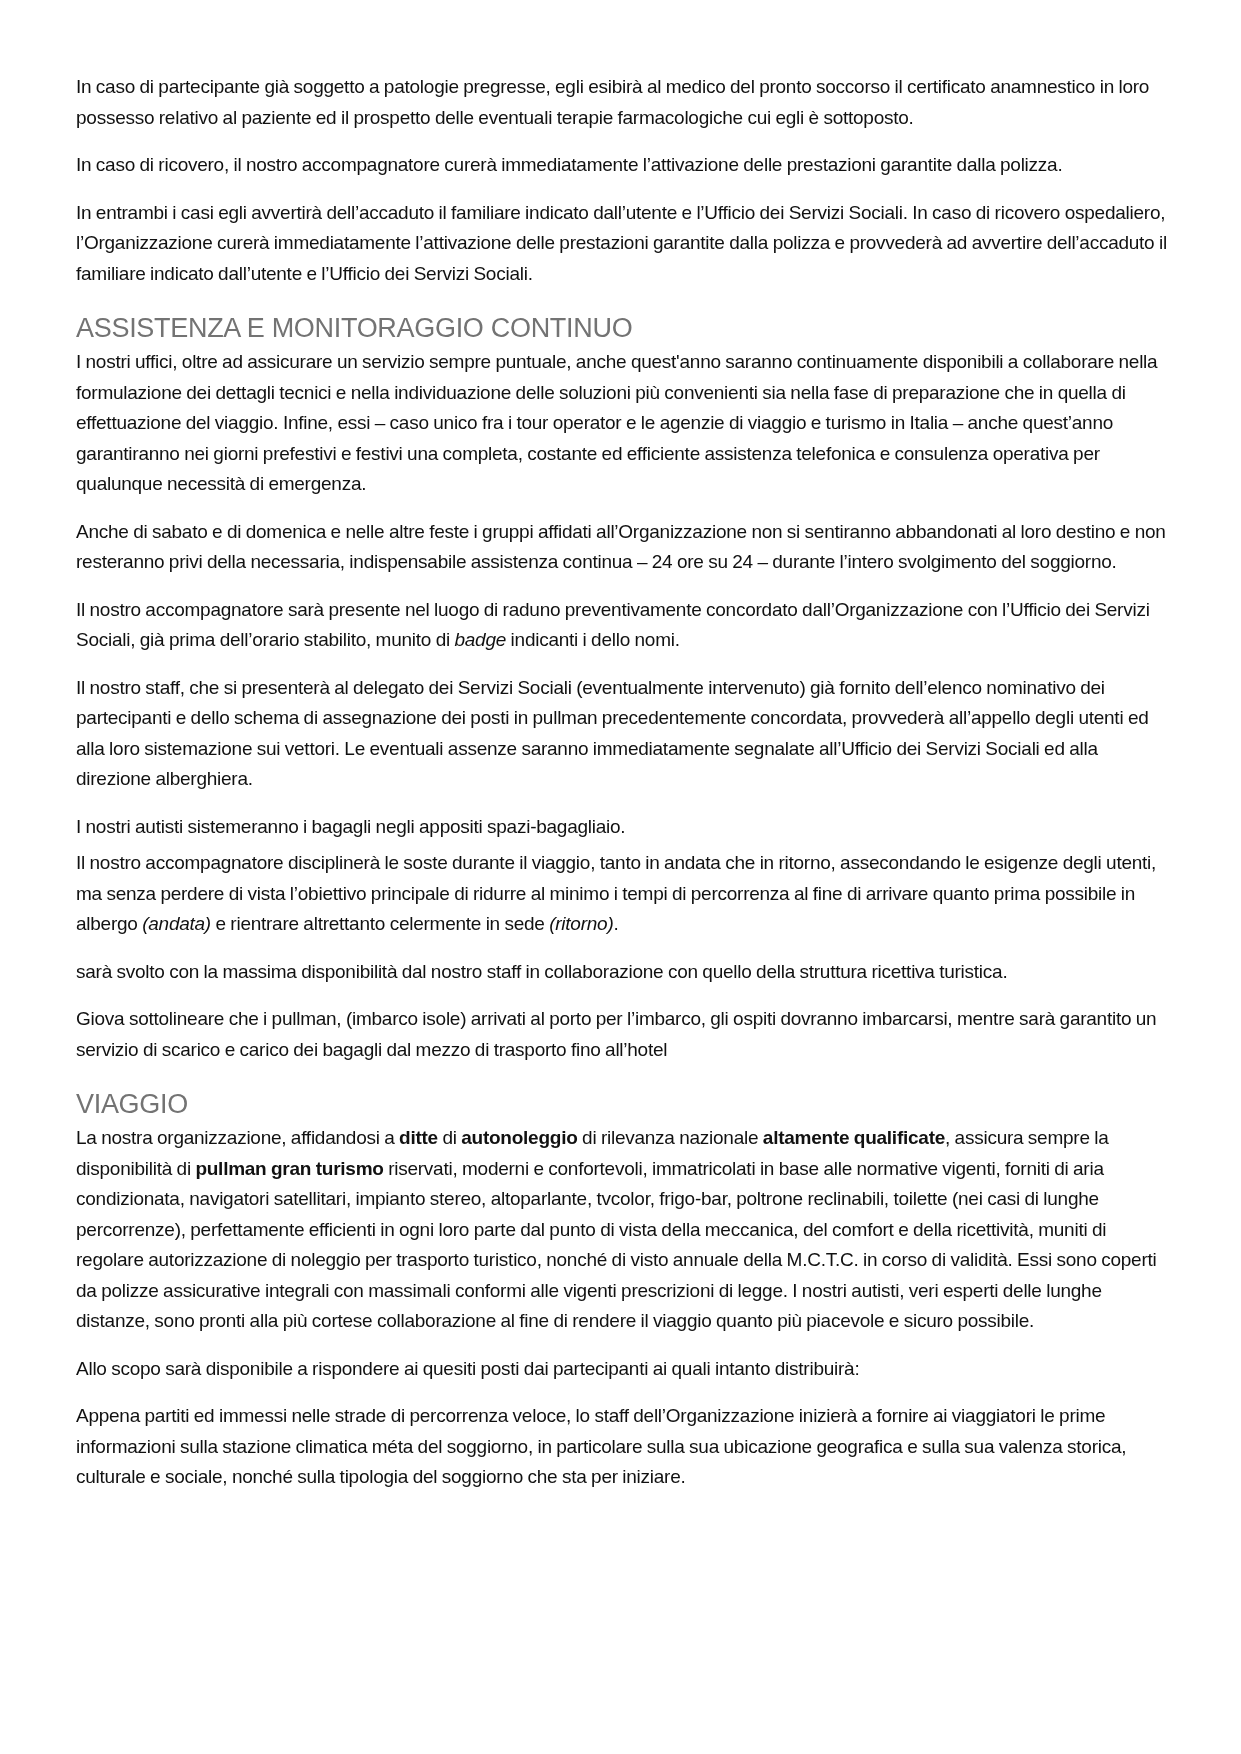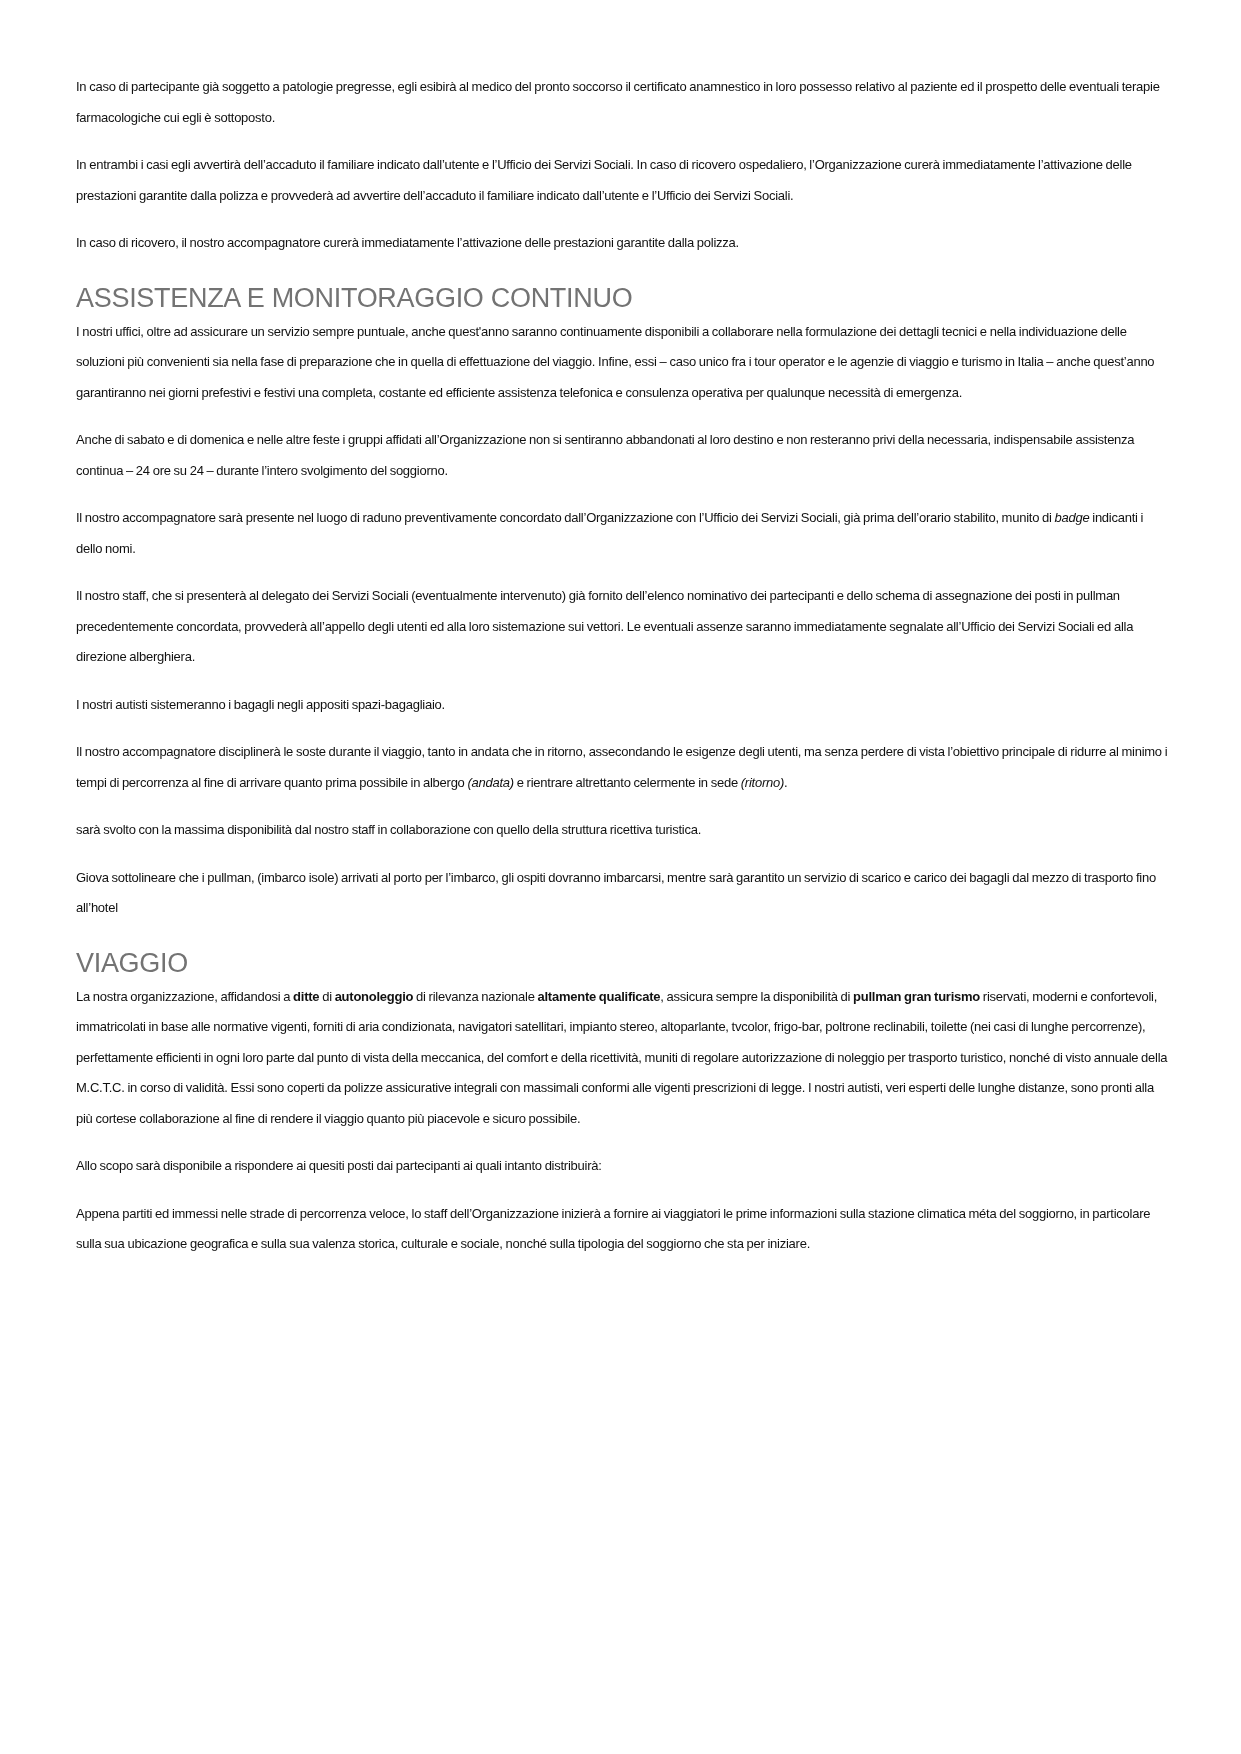--- a/index.html
+++ b/index.html
@@ -15,46 +15,46 @@
       font-family: "Liberation Sans", "DejaVu Sans", sans-serif;
       color: #111111;
     }
     .page {
       position: absolute;
       left: 76px;
       top: 72px;
       width: 1096px;
     }
     .para {
-      font-size: 13px;
+      font-size: 19px;
       line-height: 30.5px;
       margin: 0 0 17px 0;
       letter-spacing: -0.25px;
       word-spacing: -0.5px;
     }
-    .para.tight { margin-bottom: 17px; }
+    .para.tight { margin-bottom: 6px; }
     .heading {
       font-size: 27px;
       line-height: 34px;
       color: #737373;
       font-weight: normal;
       margin: 22px 0 2px 0;
       letter-spacing: -0.3px;
     }
     b { font-weight: bold; }
     i { font-style: italic; }
   </style>
 </head>
 <body>
 
 <div class="page">
 
   <p class="para">In caso di partecipante già soggetto a patologie pregresse, egli esibirà al medico del pronto soccorso il certificato anamnestico in loro possesso relativo al paziente ed il prospetto delle eventuali terapie farmacologiche cui egli è sottoposto.</p>
+  <p class="para">In caso di ricovero, il nostro accompagnatore curerà immediatamente l’attivazione delle prestazioni garantite dalla polizza.</p>
   <p class="para">In entrambi i casi egli avvertirà dell’accaduto il familiare indicato dall’utente e l’Ufficio dei Servizi Sociali.  In caso di ricovero ospedaliero, l’Organizzazione curerà immediatamente l’attivazione delle prestazioni garantite dalla polizza e provvederà ad avvertire dell’accaduto il familiare indicato dall’utente e l’Ufficio dei Servizi Sociali.</p>
-  <p class="para">In caso di ricovero, il nostro accompagnatore curerà immediatamente l’attivazione delle prestazioni garantite dalla polizza.</p>
 
   <h2 class="heading">ASSISTENZA E MONITORAGGIO CONTINUO</h2>
   <p class="para">I nostri uffici, oltre ad assicurare un servizio sempre puntuale, anche quest'anno saranno continuamente disponibili a collaborare nella formulazione dei dettagli tecnici e nella individuazione delle soluzioni più convenienti sia nella fase di preparazione che in quella di effettuazione del viaggio. Infine, essi – caso unico fra i tour operator e le agenzie di viaggio e turismo in Italia – anche quest’anno garantiranno nei giorni prefestivi e festivi una completa, costante ed efficiente assistenza telefonica e consulenza operativa per qualunque necessità di emergenza.</p>
   <p class="para">Anche di sabato e di domenica e nelle altre feste i gruppi affidati all’Organizzazione non si sentiranno abbandonati al loro destino e non resteranno privi della necessaria, indispensabile assistenza continua – 24 ore su 24 – durante l’intero svolgimento del soggiorno.</p>
 
   <p class="para"><span>Il nostro accompagnatore sarà presente nel luogo di raduno preventivamente concordato dall’Organizzazione con l’Ufficio dei Servizi Sociali, già prima dell’orario stabilito, munito di </span><i>badge</i><span> indicanti i dello nomi.</span></p>
   <p class="para">Il nostro staff, che si presenterà al delegato dei Servizi Sociali (eventualmente intervenuto) già fornito dell’elenco nominativo dei partecipanti e dello schema di assegnazione dei posti in pullman precedentemente concordata, provvederà all’appello degli utenti ed alla loro sistemazione sui vettori.  Le eventuali assenze saranno immediatamente segnalate all’Ufficio dei Servizi Sociali ed alla direzione alberghiera.</p>
   <p class="para tight">I nostri autisti sistemeranno i bagagli negli appositi spazi-bagagliaio.</p>
   <p class="para"><span>Il nostro accompagnatore disciplinerà le soste durante il viaggio, tanto in andata che in ritorno, assecondando le esigenze degli utenti, ma senza perdere di vista l’obiettivo principale di ridurre al minimo i tempi di percorrenza al fine di arrivare quanto prima possibile in albergo </span><i>(andata)</i><span> e rientrare altrettanto celermente in sede </span><i>(ritorno)</i><span>.</span></p>
   <p class="para">sarà svolto con la massima disponibilità dal nostro staff in collaborazione con quello della struttura ricettiva turistica.</p>

